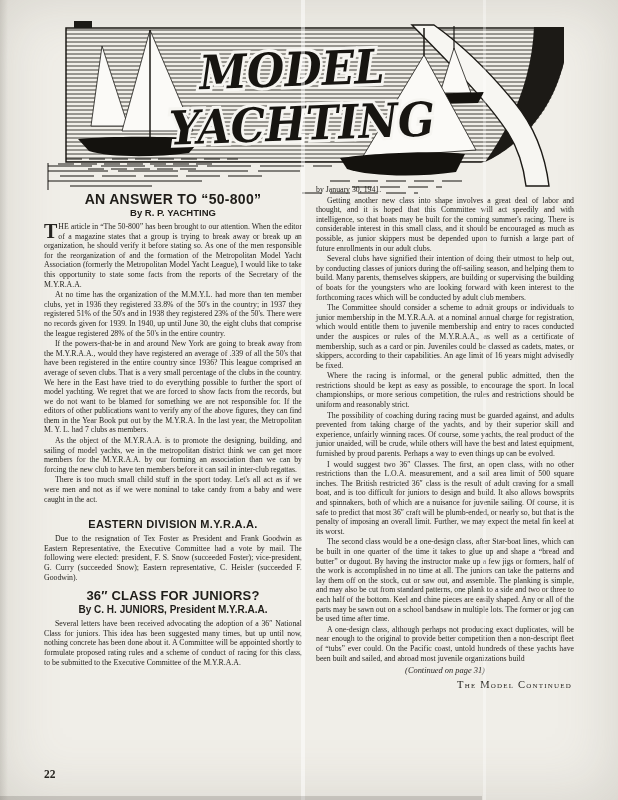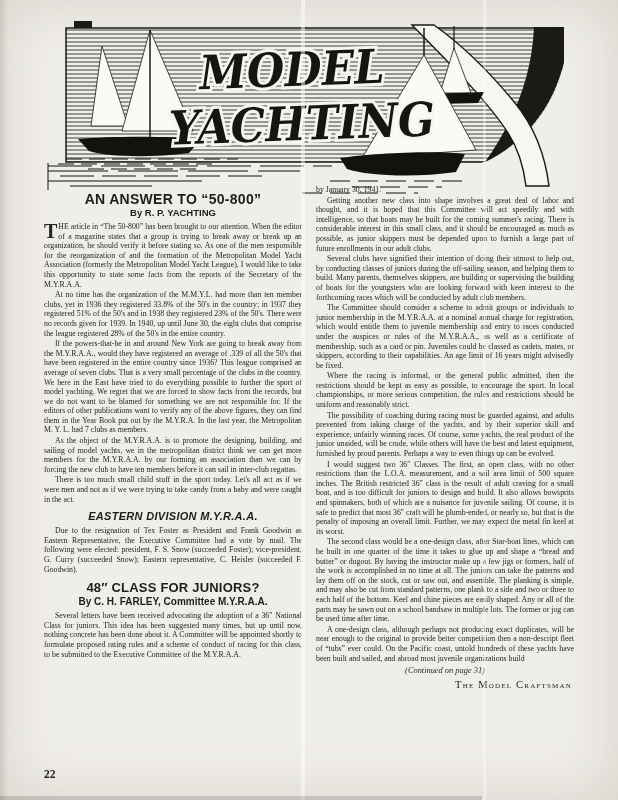--- a/index.html
+++ b/index.html
@@ -20,21 +20,21 @@
   .edge-left{position:absolute;left:0;top:0;bottom:0;width:8px;background:linear-gradient(90deg,rgba(90,86,76,.16),rgba(90,86,76,0));}
 
   .masthead{position:absolute;left:0;top:0;}
 
   .col{position:absolute;width:258px;text-align:justify;font-size:7.8px;line-height:9.6px;}
   .col-left{left:44px;top:190px;}
   .col-right{left:316px;top:185px;}
 
   .h-main{font-family:"Liberation Sans",sans-serif;font-weight:bold;font-size:14px;line-height:14px;letter-spacing:.3px;text-align:center;margin:2px 0 1px;color:#1f1d19;}
   .h-by{font-family:"Liberation Sans",sans-serif;font-weight:bold;font-size:9.5px;line-height:11px;text-align:center;margin:0 0 4px;color:#1f1d19;}
-  .h-sub{font-family:"Liberation Sans",sans-serif;font-weight:bold;font-size:11px;line-height:13px;letter-spacing:.3px;text-align:center;margin:6px 0 3px;color:#1f1d19;font-style:italic;}
+  .h-sub{font-family:"Liberation Sans",sans-serif;font-weight:bold;font-size:11px;line-height:13px;letter-spacing:.3px;text-align:center;margin:14px 0 3px;color:#1f1d19;}
   .h-sub2{font-family:"Liberation Sans",sans-serif;font-weight:bold;font-size:13px;line-height:15px;letter-spacing:.2px;text-align:center;margin:6px 0 1px;color:#1f1d19;}
   .h-by2{font-family:"Liberation Sans",sans-serif;font-weight:bold;font-size:10px;line-height:12px;text-align:center;margin:0 0 3px;color:#1f1d19;}
 
   .para{margin:0 0 1px;text-indent:11px;}
   .para.first{text-indent:0;}
   .dropcap{float:left;font-weight:bold;font-size:20px;line-height:16px;padding:1px 1px 0 0;}
 
   .continued{font-style:italic;text-align:center;text-indent:0;font-size:8.4px;margin-top:3px;}
   .magazine{font-variant:small-caps;letter-spacing:1.2px;font-size:10.5px;text-align:right;margin-top:4px;padding-right:2px;}
   .page-num{position:absolute;left:44px;top:768px;font-size:11.5px;font-weight:bold;}
@@ -94,43 +94,43 @@
   </svg>
 
   <div class="col col-left">
     <div class="h-main">AN ANSWER TO “50-800”</div>
     <div class="h-by">By R. P. YACHTING</div>
 
     <p class="para first"><span class="dropcap">T</span><span>HE article in “The 50-800” has been brought to our attention. When the editor of a magazine states that a group is trying to break away or break up an organization, he should verify it before stating so. As one of the men responsible for the reorganization of and the formation of the Metropolitan Model Yacht Association (formerly the Metropolitan Model Yacht League), I would like to take this opportunity to state some facts from the reports of the Secretary of the M.Y.R.A.A.</span></p>
     <p class="para">At no time has the organization of the M.M.Y.L. had more than ten member clubs, yet in 1936 they registered 33.8% of the 50's in the country; in 1937 they registered 51% of the 50's and in 1938 they registered 23% of the 50's. There were no records given for 1939. In 1940, up until June 30, the eight clubs that comprise the league registered 28% of the 50's in the entire country.</p>
     <p class="para">If the powers-that-be in and around New York are going to break away from the M.Y.R.A.A., would they have registered an average of .339 of all the 50's that have been registered in the entire country since 1936? This league comprised an average of seven clubs. That is a very small percentage of the clubs in the country. We here in the East have tried to do everything possible to further the sport of model yachting. We regret that we are forced to show facts from the records, but we do not want to be blamed for something we are not responsible for. If the editors of other publications want to verify any of the above figures, they can find them in the Year Book put out by the M.Y.R.A. In the last year, the Metropolitan M. Y. L. had 7 clubs as members.</p>
     <p class="para">As the object of the M.Y.R.A.A. is to promote the designing, building, and sailing of model yachts, we in the metropolitan district think we can get more members for the M.Y.R.A.A. by our forming an association than we can by forcing the new club to have ten members before it can sail in inter-club regattas.</p>
-    <p class="para">There is too much small child stuff in the sport today. Let's all act as if we were men and not as if we were trying to take candy from a baby and were caught in the act.</p>
+    <p class="para">There is too much small child stuff in the sport today. Let's all act as if we were men and not as if we were nominal to take candy from a baby and were caught in the act.</p>
 
     <div class="h-sub">EASTERN DIVISION M.Y.R.A.A.</div>
     <p class="para">Due to the resignation of Tex Foster as President and Frank Goodwin as Eastern Representative, the Executive Committee had a vote by mail. The following were elected: president, F. S. Snow (succeeded Foster); vice-president, G. Curry (succeeded Snow); Eastern representative, C. Heisler (succeeded F. Goodwin).</p>
 
-    <div class="h-sub2">48″ CLASS FOR JUNIORS?</div>
-    <div class="h-by2">By C. H. FARLEY, Committee M.Y.R.A.A.</div>
+    <div class="h-sub2">36″ CLASS FOR JUNIORS?</div>
+    <div class="h-by2">By C. H. JUNIORS, President M.Y.R.A.A.</div>
     <p class="para">Several letters have been received advocating the adoption of a 36″ National Class for juniors. This idea has been suggested many times, but up until now, nothing concrete has been done about it. A Committee will be appointed shortly to formulate proposed rating rules and a scheme of conduct of racing for this class, to be submitted to the Executive Committee of the M.Y.R.A.A.</p>
   </div>
 
   <div class="col col-right">
     <p class="para first">by January 30, 1941.</p>
     <p class="para">Getting another new class into shape involves a great deal of labor and thought, and it is hoped that this Committee will act speedily and with intelligence, so that boats may be built for the coming summer's racing. There is considerable interest in this small class, and it should be encouraged as much as possible, as junior skippers must be depended upon to furnish a large part of future enrollments in our adult clubs.</p>
     <p class="para">Several clubs have signified their intention of doing their utmost to help out, by conducting classes of juniors during the off-sailing season, and helping them to build. Many parents, themselves skippers, are building or supervising the building of boats for the youngsters who are looking forward with keen interest to the forthcoming races which will be conducted by adult club members.</p>
     <p class="para">The Committee should consider a scheme to admit groups or individuals to junior membership in the M.Y.R.A.A. at a nominal annual charge for registration, which would entitle them to juvenile membership and entry to races conducted under the auspices or rules of the M.Y.R.A.A., as well as a certificate of membership, such as a card or pin. Juveniles could be classed as cadets, mates, or skippers, according to their capabilities. An age limit of 16 years might advisedly be fixed.</p>
     <p class="para">Where the racing is informal, or the general public admitted, then the restrictions should be kept as easy as possible, to encourage the sport. In local championships, or more serious competition, the rules and restrictions should be uniform and reasonably strict.</p>
     <p class="para">The possibility of coaching during racing must be guarded against, and adults prevented from taking charge of the yachts, and by their superior skill and experience, unfairly winning races. Of course, some yachts, the real product of the junior unaided, will be crude, while others will have the best and latest equipment, furnished by proud parents. Perhaps a way to even things up can be evolved.</p>
     <p class="para">I would suggest two 36″ Classes. The first, an open class, with no other restrictions than the L.O.A. measurement, and a sail area limit of 500 square inches. The British restricted 36″ class is the result of adult craving for a small boat, and is too difficult for juniors to design and build. It also allows bowsprits and spinnakers, both of which are a nuisance for juvenile sailing. Of course, it is safe to predict that most 36″ craft will be plumb-ended, or nearly so, but that is the penalty of imposing an overall limit. Further, we may expect the metal fin keel at its worst.</p>
     <p class="para">The second class would be a one-design class, after Star-boat lines, which can be built in one quarter of the time it takes to glue up and shape a “bread and butter” or dugout. By having the instructor make up a few jigs or formers, half of the work is accomplished in no time at all. The juniors can take the patterns and lay them off on the stock, cut or saw out, and assemble. The planking is simple, and may also be cut from standard patterns, one plank to a side and two or three to each half of the bottom. Keel and chine pieces are easily shaped. Any or all of the parts may be sawn out on a school bandsaw in multiple lots. The former or jog can be used time after time.</p>
     <p class="para">A one-design class, although perhaps not producing exact duplicates, will be near enough to the original to provide better competition then a non-descript fleet of “tubs” ever could. On the Pacific coast, untold hundreds of these yachts have been built and sailed, and abroad most juvenile organizations build</p>
 
     <p class="para continued">(Continued on page 31)</p>
-    <div class="magazine">The Model Craftsman</div>
+    <div class="magazine">The Model Continued</div>
   </div>
 
   <div class="page-num">22</div>
 
   <div class="fold f1"></div>
   <div class="fold f2"></div>
   <div class="edge-bottom"></div>
   <div class="edge-left"></div>
 </div>
 

